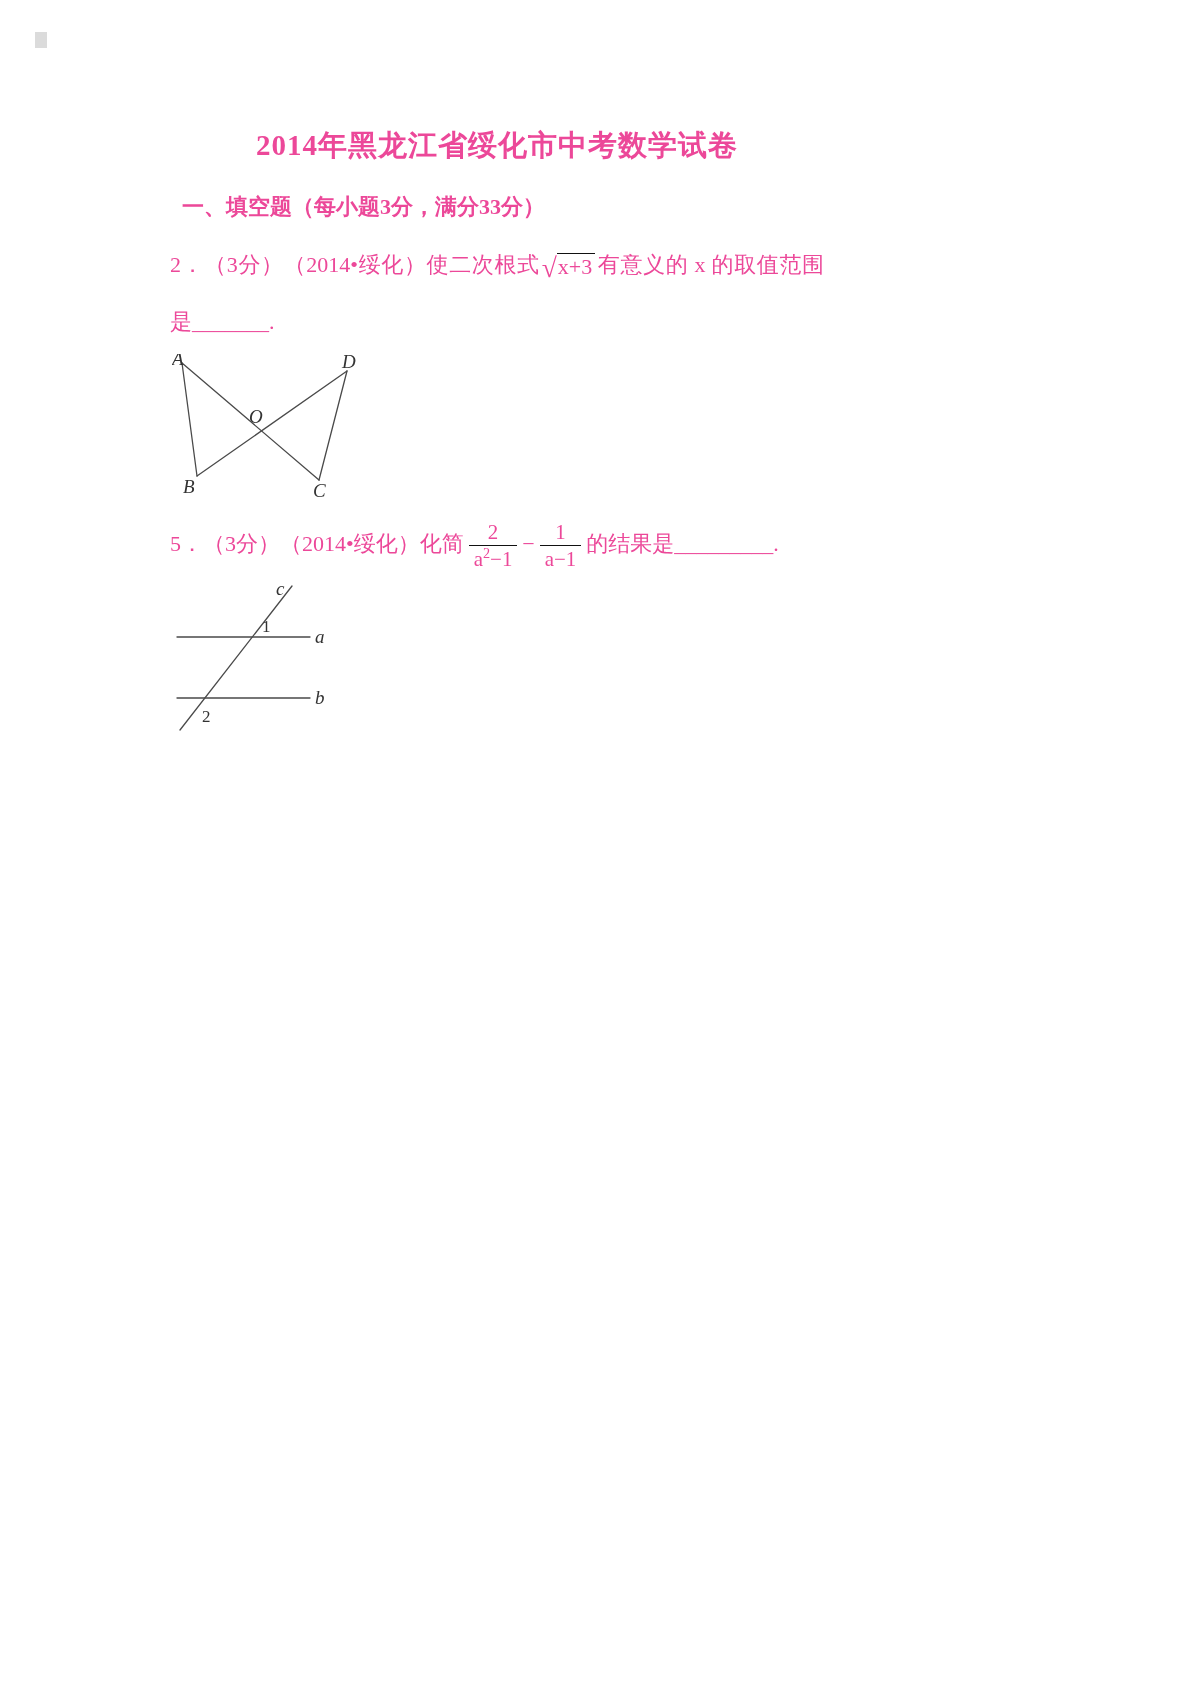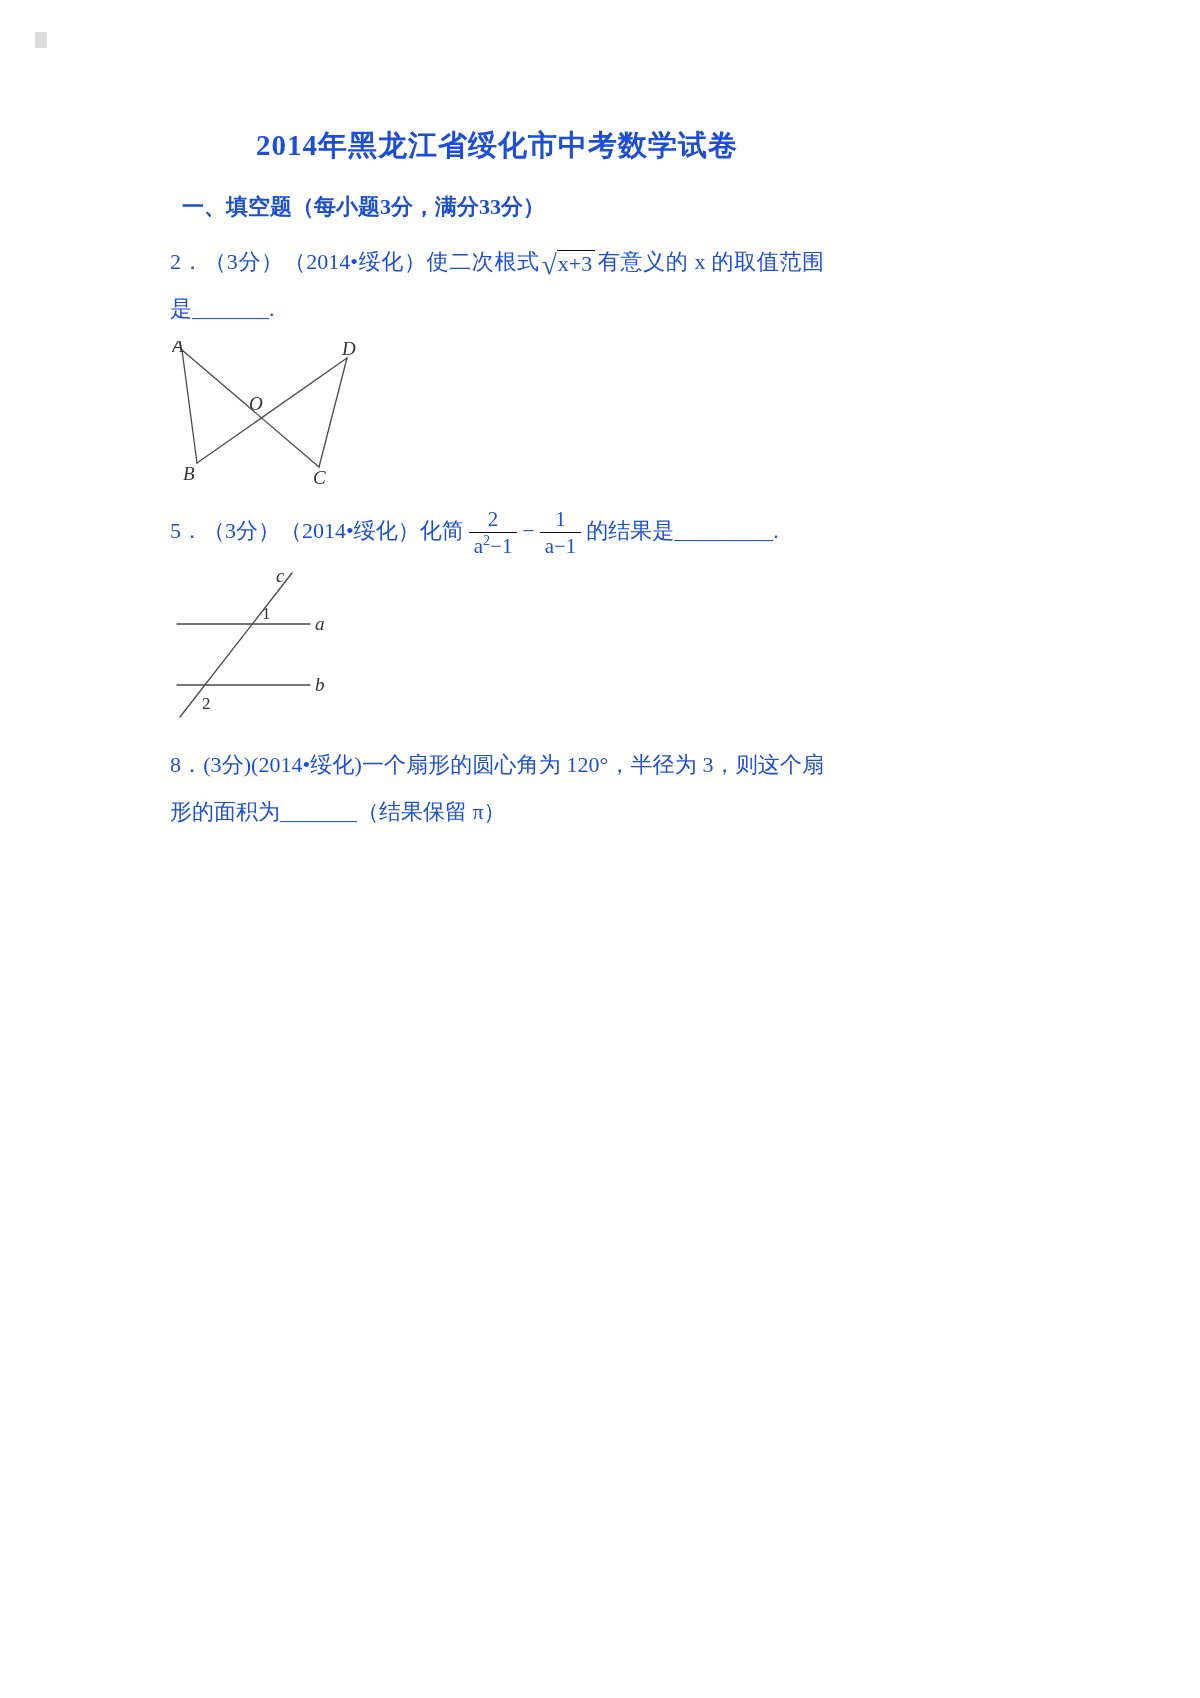--- a/index.html
+++ b/index.html
@@ -5,21 +5,21 @@
   html, body { margin: 0; padding: 0; background: #fff; }
   .page {
     position: relative;
     width: 1092px;
     height: 1698px;
     background: #ffffff;
     box-sizing: border-box;
     padding: 126px 268px 40px 170px;
     overflow: hidden;
     font-family: "Liberation Serif", "DejaVu Serif", serif;
-    color: #1d4ed8;
+    color: #ec4899;
   }
   .scan-artifact {
     position: absolute; left: 35px; top: 32px;
     width: 12px; height: 16px; background: #999; opacity: .35;
   }
   .title {
     margin: 0 0 26px 0;
     text-align: center;
     font-size: 29px;
     font-weight: bold;
@@ -35,21 +35,21 @@
     font-size: 22px;
     line-height: 47px;
     text-align: justify;
   }
   .problem sup {
     font-size: 0.68em;
     line-height: 0;
     vertical-align: 0.55em;
   }
   
-  .sqrt { display: inline-block; white-space: nowrap; line-height: 1; vertical-align: -2px; margin: 4px 2px; }
+  .sqrt { display: inline-block; white-space: nowrap; line-height: 1; vertical-align: -2px; margin: 16px 2px; }
   .sqrt .radical { font-size: 1.25em; vertical-align: -0.12em; }
   .sqrt .radicand { border-top: 1.6px solid #111; padding: 0 3px 0 1px; }
   
   .frac {
     display: inline-block;
     vertical-align: middle;
     text-align: center;
     margin: 0 5px;
     line-height: 1.15;
     font-size: 0.95em;
@@ -114,17 +114,16 @@
         <text x="104" y="15">c</text>
         <text x="143" y="63">a</text>
         <text x="143" y="124">b</text>
         <text class="small" x="90" y="52">1</text>
         <text class="small" x="30" y="142">2</text>
       </g>
     </svg>
   </div>
 
 
-  <p class="problem">8．(3分)(2014•绥化)一个扇形的圆心角为 120°，半径为 3，则这个扇形的面积为_______（结果保留 π）</p>
 
 
 
 </div>
 
 </body></html>

